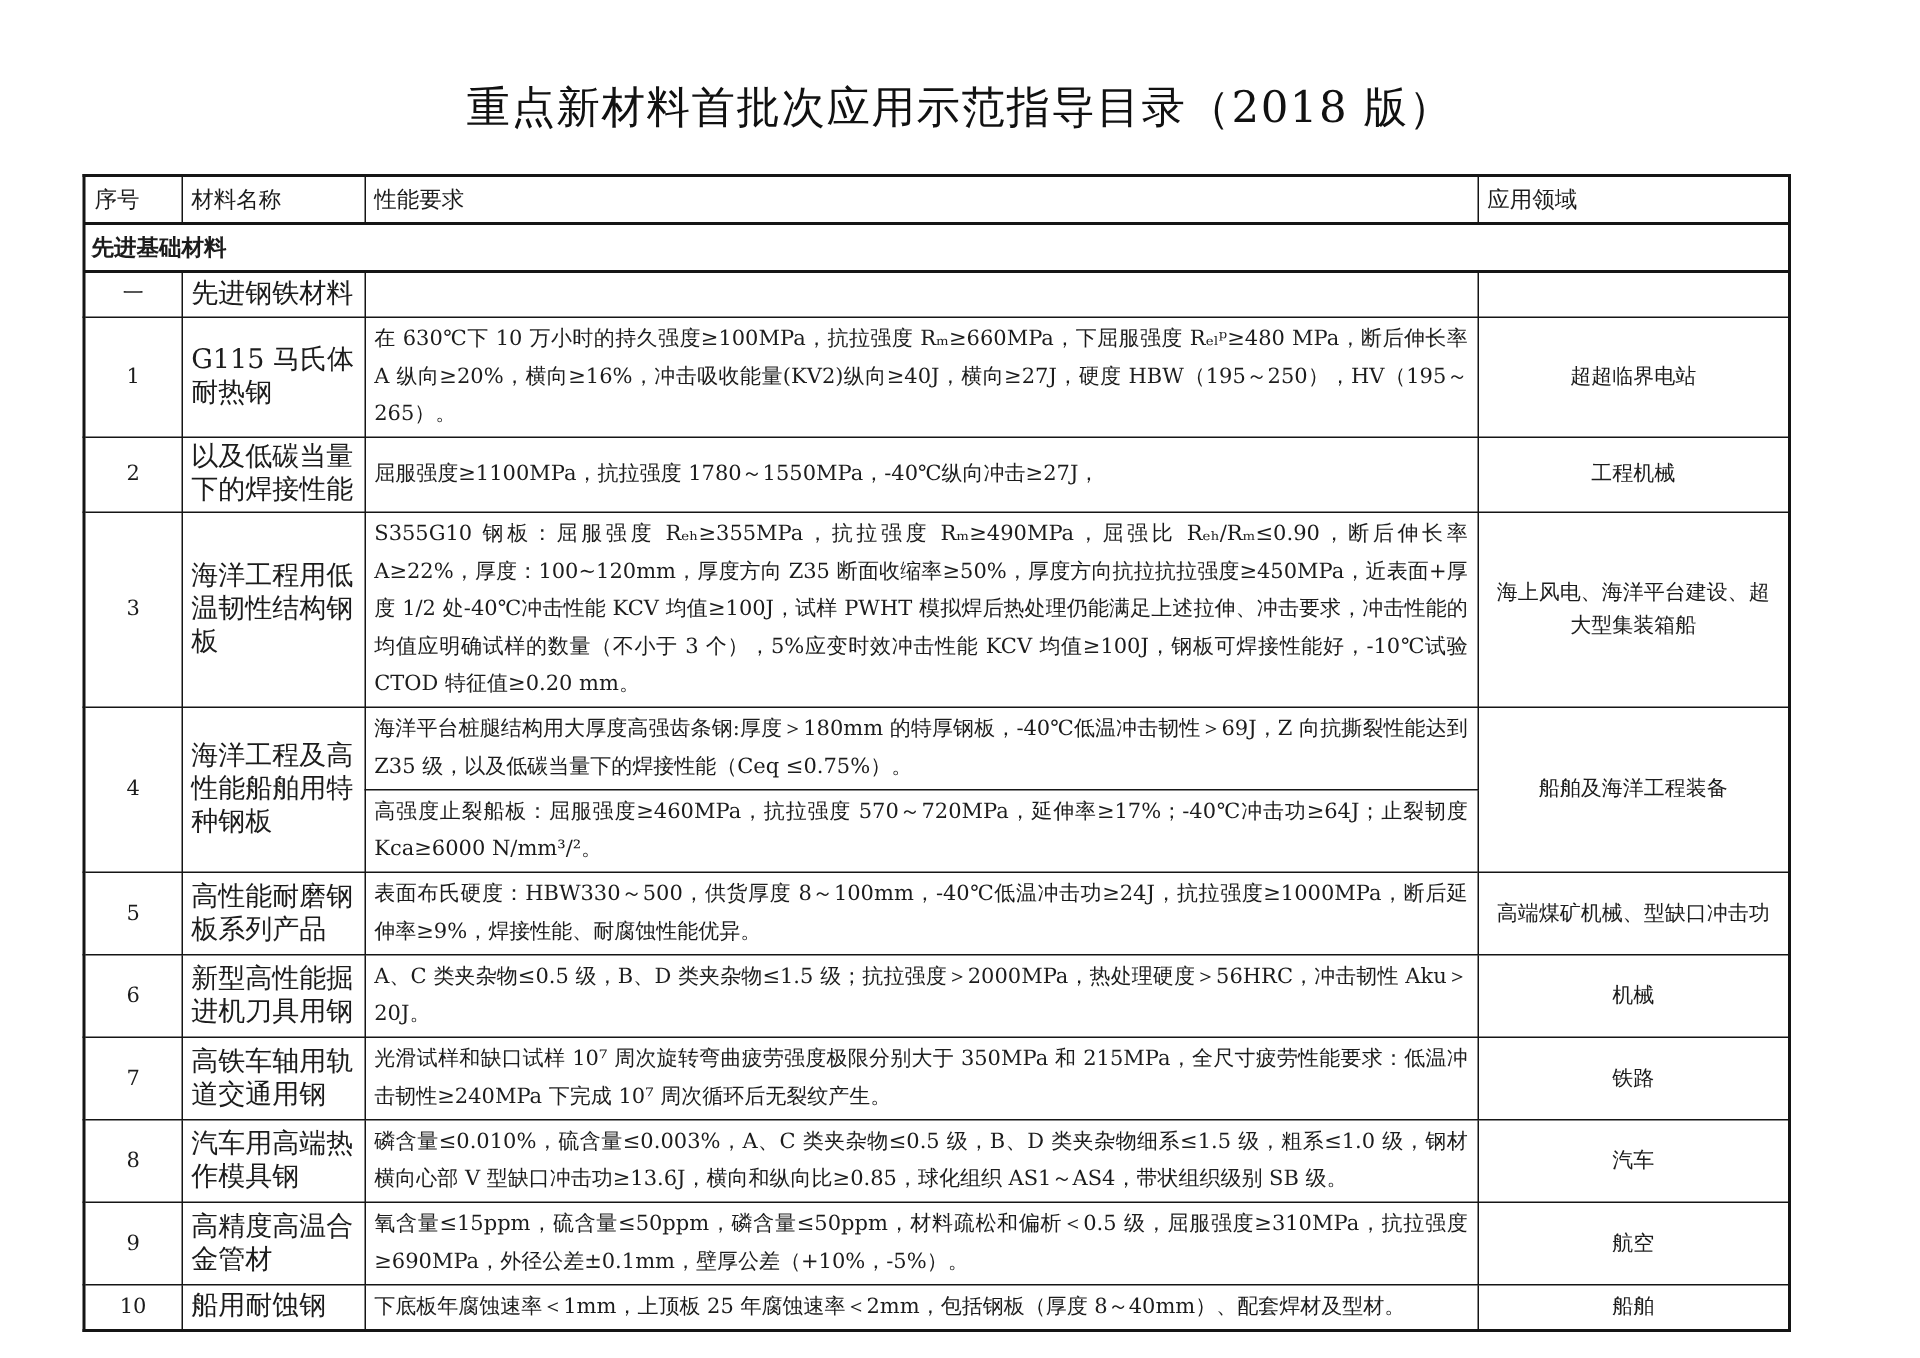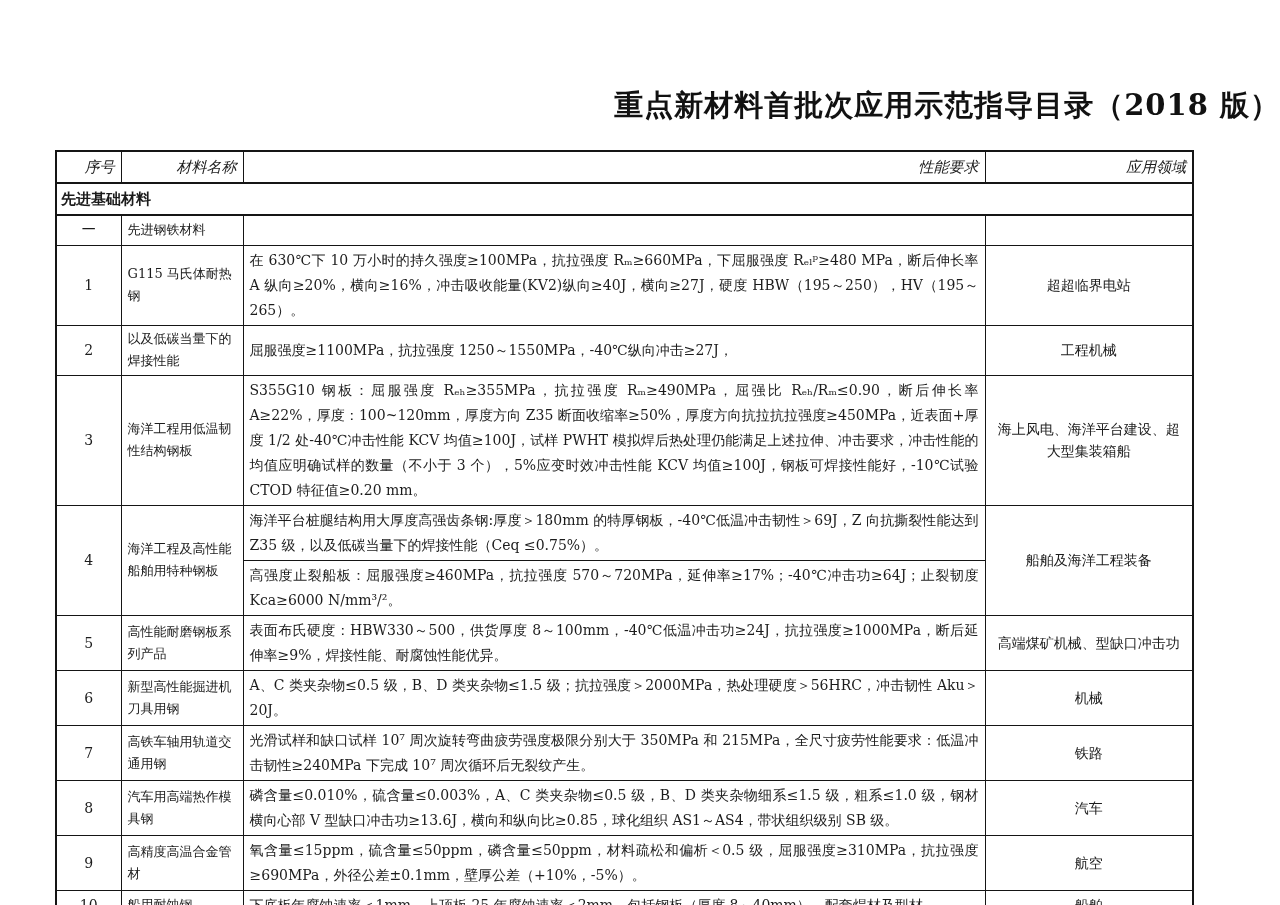--- a/index.html
+++ b/index.html
@@ -13,24 +13,24 @@
   }
   .page {
     position: relative;
     width: 1280px;
     height: 905px;
     background: #ffffff;
     overflow: hidden;
   }
   .doc-title {
     margin: 0;
-    padding-top: 86px;
-    text-align: right;
+    padding-top: 52px;
+    text-align: center;
     font-size: 29px;
-    font-weight: bold;
+    font-weight: normal;
     letter-spacing: 1px;
     color: #111;
   }
   table.materials {
     border-collapse: collapse;
     table-layout: fixed;
     width: 1137px;
     margin: 24px 0 0 55px;
     border: 2px solid #151515;
     font-size: 14px;
@@ -41,40 +41,39 @@
     padding: 2px 6px;
     font-weight: normal;
     word-break: break-word;
   }
   col.c-no { width: 65px; }
   col.c-name { width: 122px; }
   col.c-perf { width: 742px; }
   col.c-app { width: 208px; }
   tr.hdr th {
     height: 26px;
-    text-align: right;
+    text-align: left;
     font-size: 15px;
     border-bottom: 2px solid #151515;
-    font-style: italic;
   }
   tr.section td {
     height: 26px;
     font-weight: bold;
     font-size: 15px;
     text-align: left;
     border-bottom: 2px solid #151515;
     padding-left: 4px;
   }
   td.no {
     text-align: center;
     font-size: 14px;
   }
   td.name {
     text-align: left;
-    font-size: 13px;
+    font-size: 18px;
     line-height: 22px;
     padding: 2px 5px;
   }
   td.perf {
     text-align: justify;
     font-size: 14px;
     line-height: 25px;
     padding: 3px 8px;
   }
   td.app {
@@ -120,21 +119,21 @@
       <tr style="height:52px">
         <td class="no">1</td>
         <td class="name">G115 马氏体耐热钢</td>
         <td class="perf">在 630℃下 10 万小时的持久强度≥100MPa，抗拉强度 Rₘ≥660MPa，下屈服强度 Rₑₗᵖ≥480 MPa，断后伸长率 A 纵向≥20%，横向≥16%，冲击吸收能量(KV2)纵向≥40J，横向≥27J，硬度 HBW（195～250），HV（195～265）。</td>
         <td class="app">超超临界电站</td>
       </tr>
 
       <tr style="height:50px">
         <td class="no">2</td>
         <td class="name">以及低碳当量下的焊接性能</td>
-        <td class="perf">屈服强度≥1100MPa，抗拉强度 1250～1550MPa，-40℃纵向冲击≥27J，</td>
+        <td class="perf">屈服强度≥1100MPa，抗拉强度 1780～1550MPa，-40℃纵向冲击≥27J，</td>
         <td class="app">工程机械</td>
       </tr>
 
       <tr style="height:102px">
         <td class="no">3</td>
         <td class="name">海洋工程用低温韧性结构钢板</td>
         <td class="perf">S355G10 钢板：屈服强度 Rₑₕ≥355MPa，抗拉强度 Rₘ≥490MPa，屈强比 Rₑₕ/Rₘ≤0.90，断后伸长率 A≥22%，厚度：100~120mm，厚度方向 Z35 断面收缩率≥50%，厚度方向抗拉抗拉强度≥450MPa，近表面+厚度 1/2 处-40℃冲击性能 KCV 均值≥100J，试样 PWHT 模拟焊后热处理仍能满足上述拉伸、冲击要求，冲击性能的均值应明确试样的数量（不小于 3 个），5%应变时效冲击性能 KCV 均值≥100J，钢板可焊接性能好，-10℃试验 CTOD 特征值≥0.20 mm。</td>
         <td class="app">海上风电、海洋平台建设、超大型集装箱船</td>
       </tr>
 

